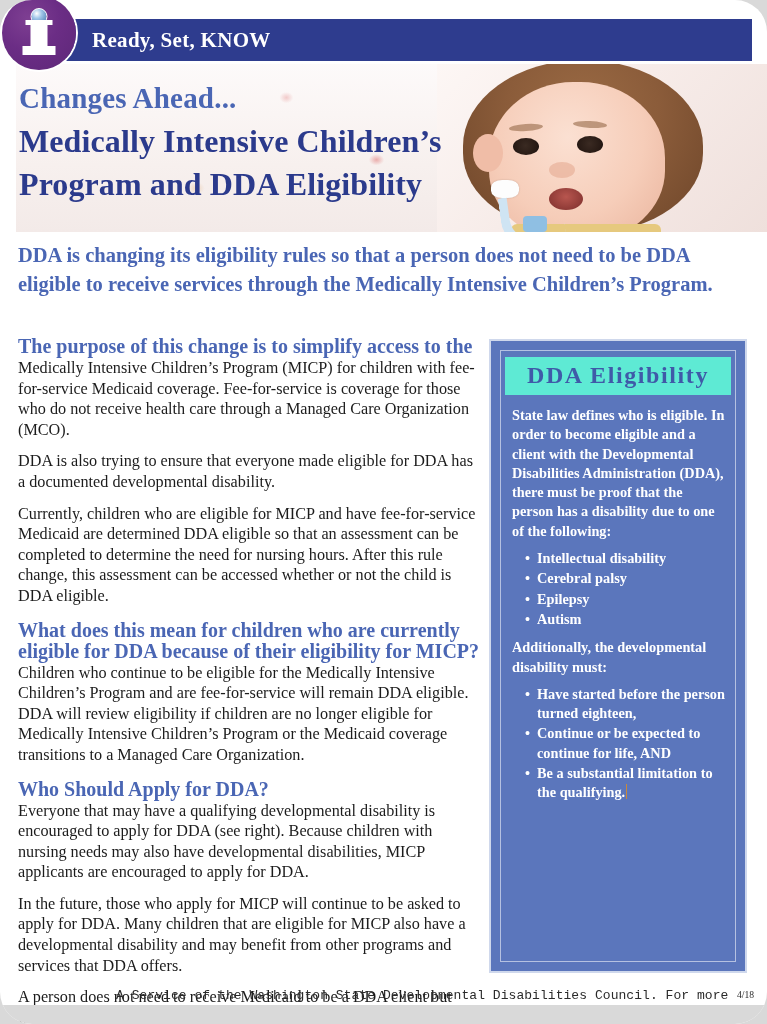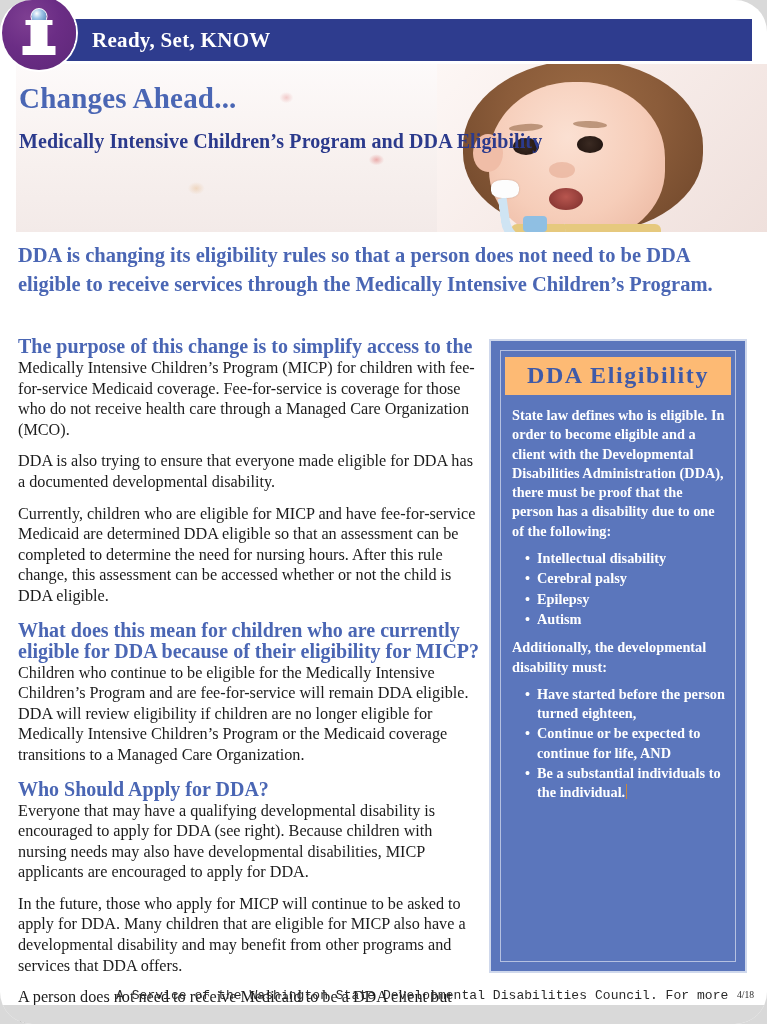--- a/index.html
+++ b/index.html
@@ -221,21 +221,21 @@
     color: #4a66b4;
     letter-spacing: 0.2px;
   }
   .hero-heading {
     position: absolute;
     left: 19px;
     top: 120px;
     width: 540px;
     font-family: "Liberation Serif", serif;
     font-weight: bold;
-    font-size: 20px;
+    font-size: 32px;
     line-height: 43px;
     color: #2b3a8c;
     letter-spacing: 0.1px;
   }
 
   .lede {
     position: absolute;
     left: 18px;
     top: 241px;
     width: 725px;
@@ -286,21 +286,21 @@
     padding: 9px;
   }
   .sidebar-inner {
     border: 1px solid rgba(255,255,255,0.55);
     height: 100%;
     box-sizing: border-box;
     padding: 0;
     position: relative;
   }
   .sidebar-title-bar {
-    background: #fdba74;
+    background: #5eead4;
     margin: 6px 4px 0 4px;
     text-align: center;
     padding: 5px 0 6px 0;
   }
   .sidebar-title {
     font-family: "Liberation Serif", serif;
     font-weight: bold;
     font-size: 24px;
     color: #3f5aa8;
     letter-spacing: 1.6px;
@@ -447,21 +447,21 @@
         <ul>
           <li>Intellectual disability</li>
           <li>Cerebral palsy</li>
           <li>Epilepsy</li>
           <li>Autism</li>
         </ul>
         <p>Additionally, the developmental disability must:</p>
         <ul>
           <li>Have started before the person turned eighteen,</li>
           <li>Continue or be expected to continue for life, AND</li>
-          <li><span>Be a substantial individuals to the individual.</span><span class="caret"></span></li>
+          <li><span>Be a substantial limitation to the qualifying.</span><span class="caret"></span></li>
         </ul>
       </div>
     </div>
   </div>
 
   <div class="footer">
     <span class="footer-text">A Service of the Washington State Developmental Disabilities Council.  For more information, visit: www.informingfamilies.org</span>
     <span class="footer-page">4/18</span>
   </div>
 

